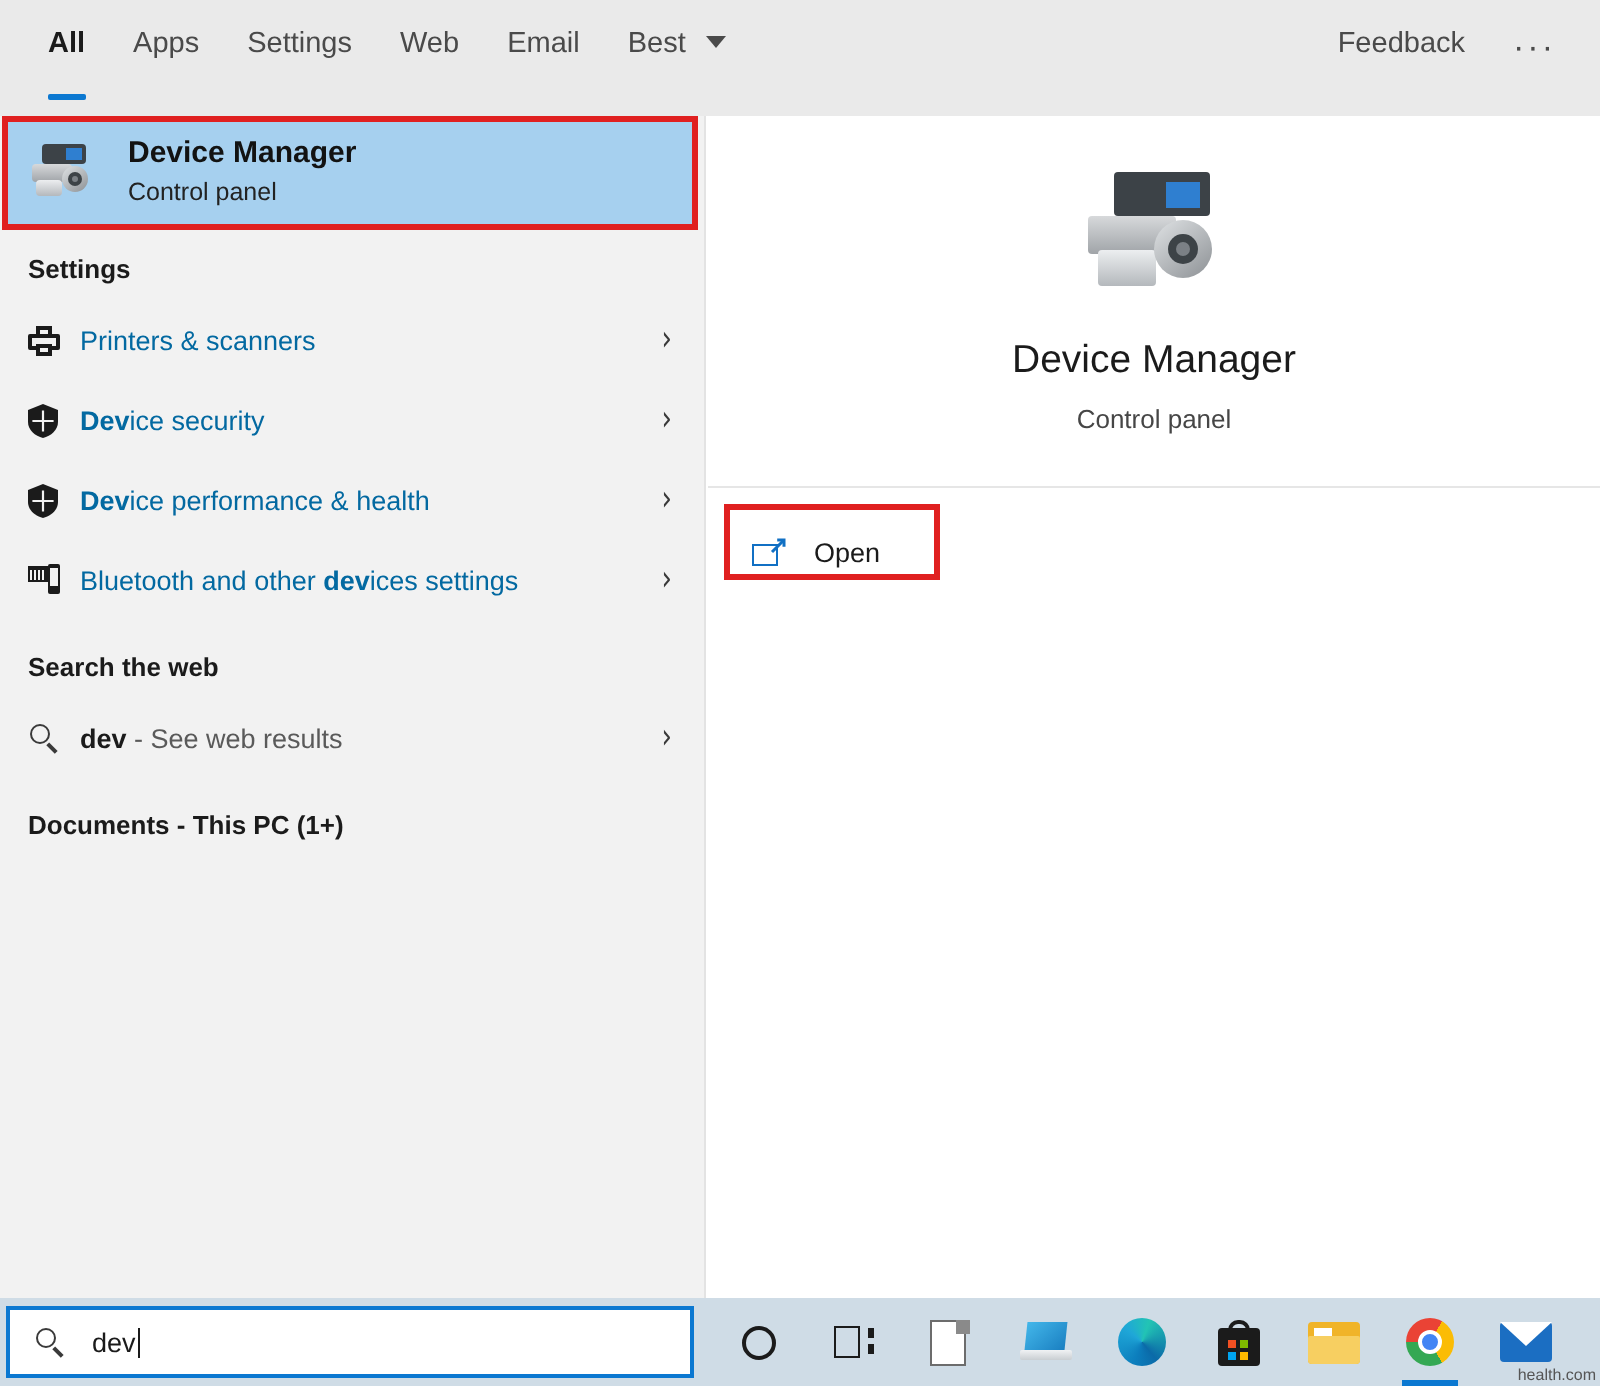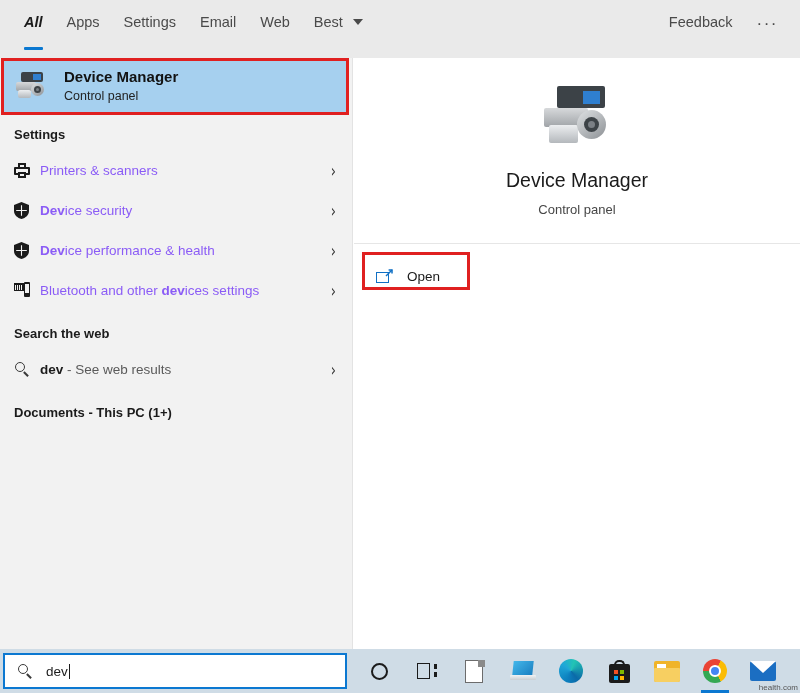--- a/index.html
+++ b/index.html
@@ -20,21 +20,21 @@
   .tabs { display: flex; align-items: flex-start; padding-left: 12px; height: 58px; }
   .tab {
     position: relative;
     padding: 14px 12px 0 12px;
     font-size: 14.5px;
     color: #4a4a4a;
     height: 58px;
     cursor: default;
     white-space: nowrap;
   }
-  .tab.active { color: #1b1b1b; font-weight: bold; font-style: italic; }
+  .tab.active { color: #1b1b1b; font-weight: bold; }
   .tab .underline {
     position: absolute; left: 12px; right: 12px; bottom: 8px;
     height: 3px; background: #0b78d1; border-radius: 1px;
   }
   .tab .caret {
     display: inline-block; margin-left: 6px;
     width: 0; height: 0;
     border-left: 5px solid transparent;
     border-right: 5px solid transparent;
     border-top: 6px solid #4a4a4a;
@@ -80,21 +80,21 @@
   .best-text { margin-left: 16px; }
   .best-title { font-size: 15px; color: #121212; font-weight: bold; line-height: 18px; }
   .best-sub   { font-size: 12.5px; color: #222; line-height: 17px; margin-top: 2px; }
 
   .list-row {
     display: flex; align-items: center;
     height: 40px; padding: 0 12px 0 14px;
     cursor: default;
   }
   .list-icon { width: 26px; display: flex; align-items: center; justify-content: flex-start; }
-  .list-label { font-size: 13.5px; color: #8b5cf6; flex: 1; }
+  .list-label { font-size: 13.5px; color: #0369a1; flex: 1; }
   .list-label b { font-weight: bold; }
   .chev {
     font-size: 13px; color: #3a3a3a; font-family: "DejaVu Sans", sans-serif;
     transform: scaleY(1.35); margin-right: 4px;
   }
   .web-row .list-label { color: #5a5a5a; font-size: 13.5px; }
   .web-row .list-label b { color: #1b1b1b; font-weight: bold; }
 
   
   .ic-printer { position: relative; width: 16px; height: 15px; }
@@ -300,24 +300,24 @@
         <span>All</span>
         <span class="underline"></span>
       </div>
       <div class="tab">
         <span>Apps</span>
       </div>
       <div class="tab">
         <span>Settings</span>
       </div>
       <div class="tab">
+        <span>Web</span>
+      </div>
+      <div class="tab">
         <span>Email</span>
-      </div>
-      <div class="tab">
-        <span>Web</span>
       </div>
       <div class="tab">
         <span>Best</span>
         <span class="caret"></span>
       </div>
     </div>
     <div class="header-right">
       <div class="feedback">Feedback</div>
       <div class="ellipsis">···</div>
     </div>

